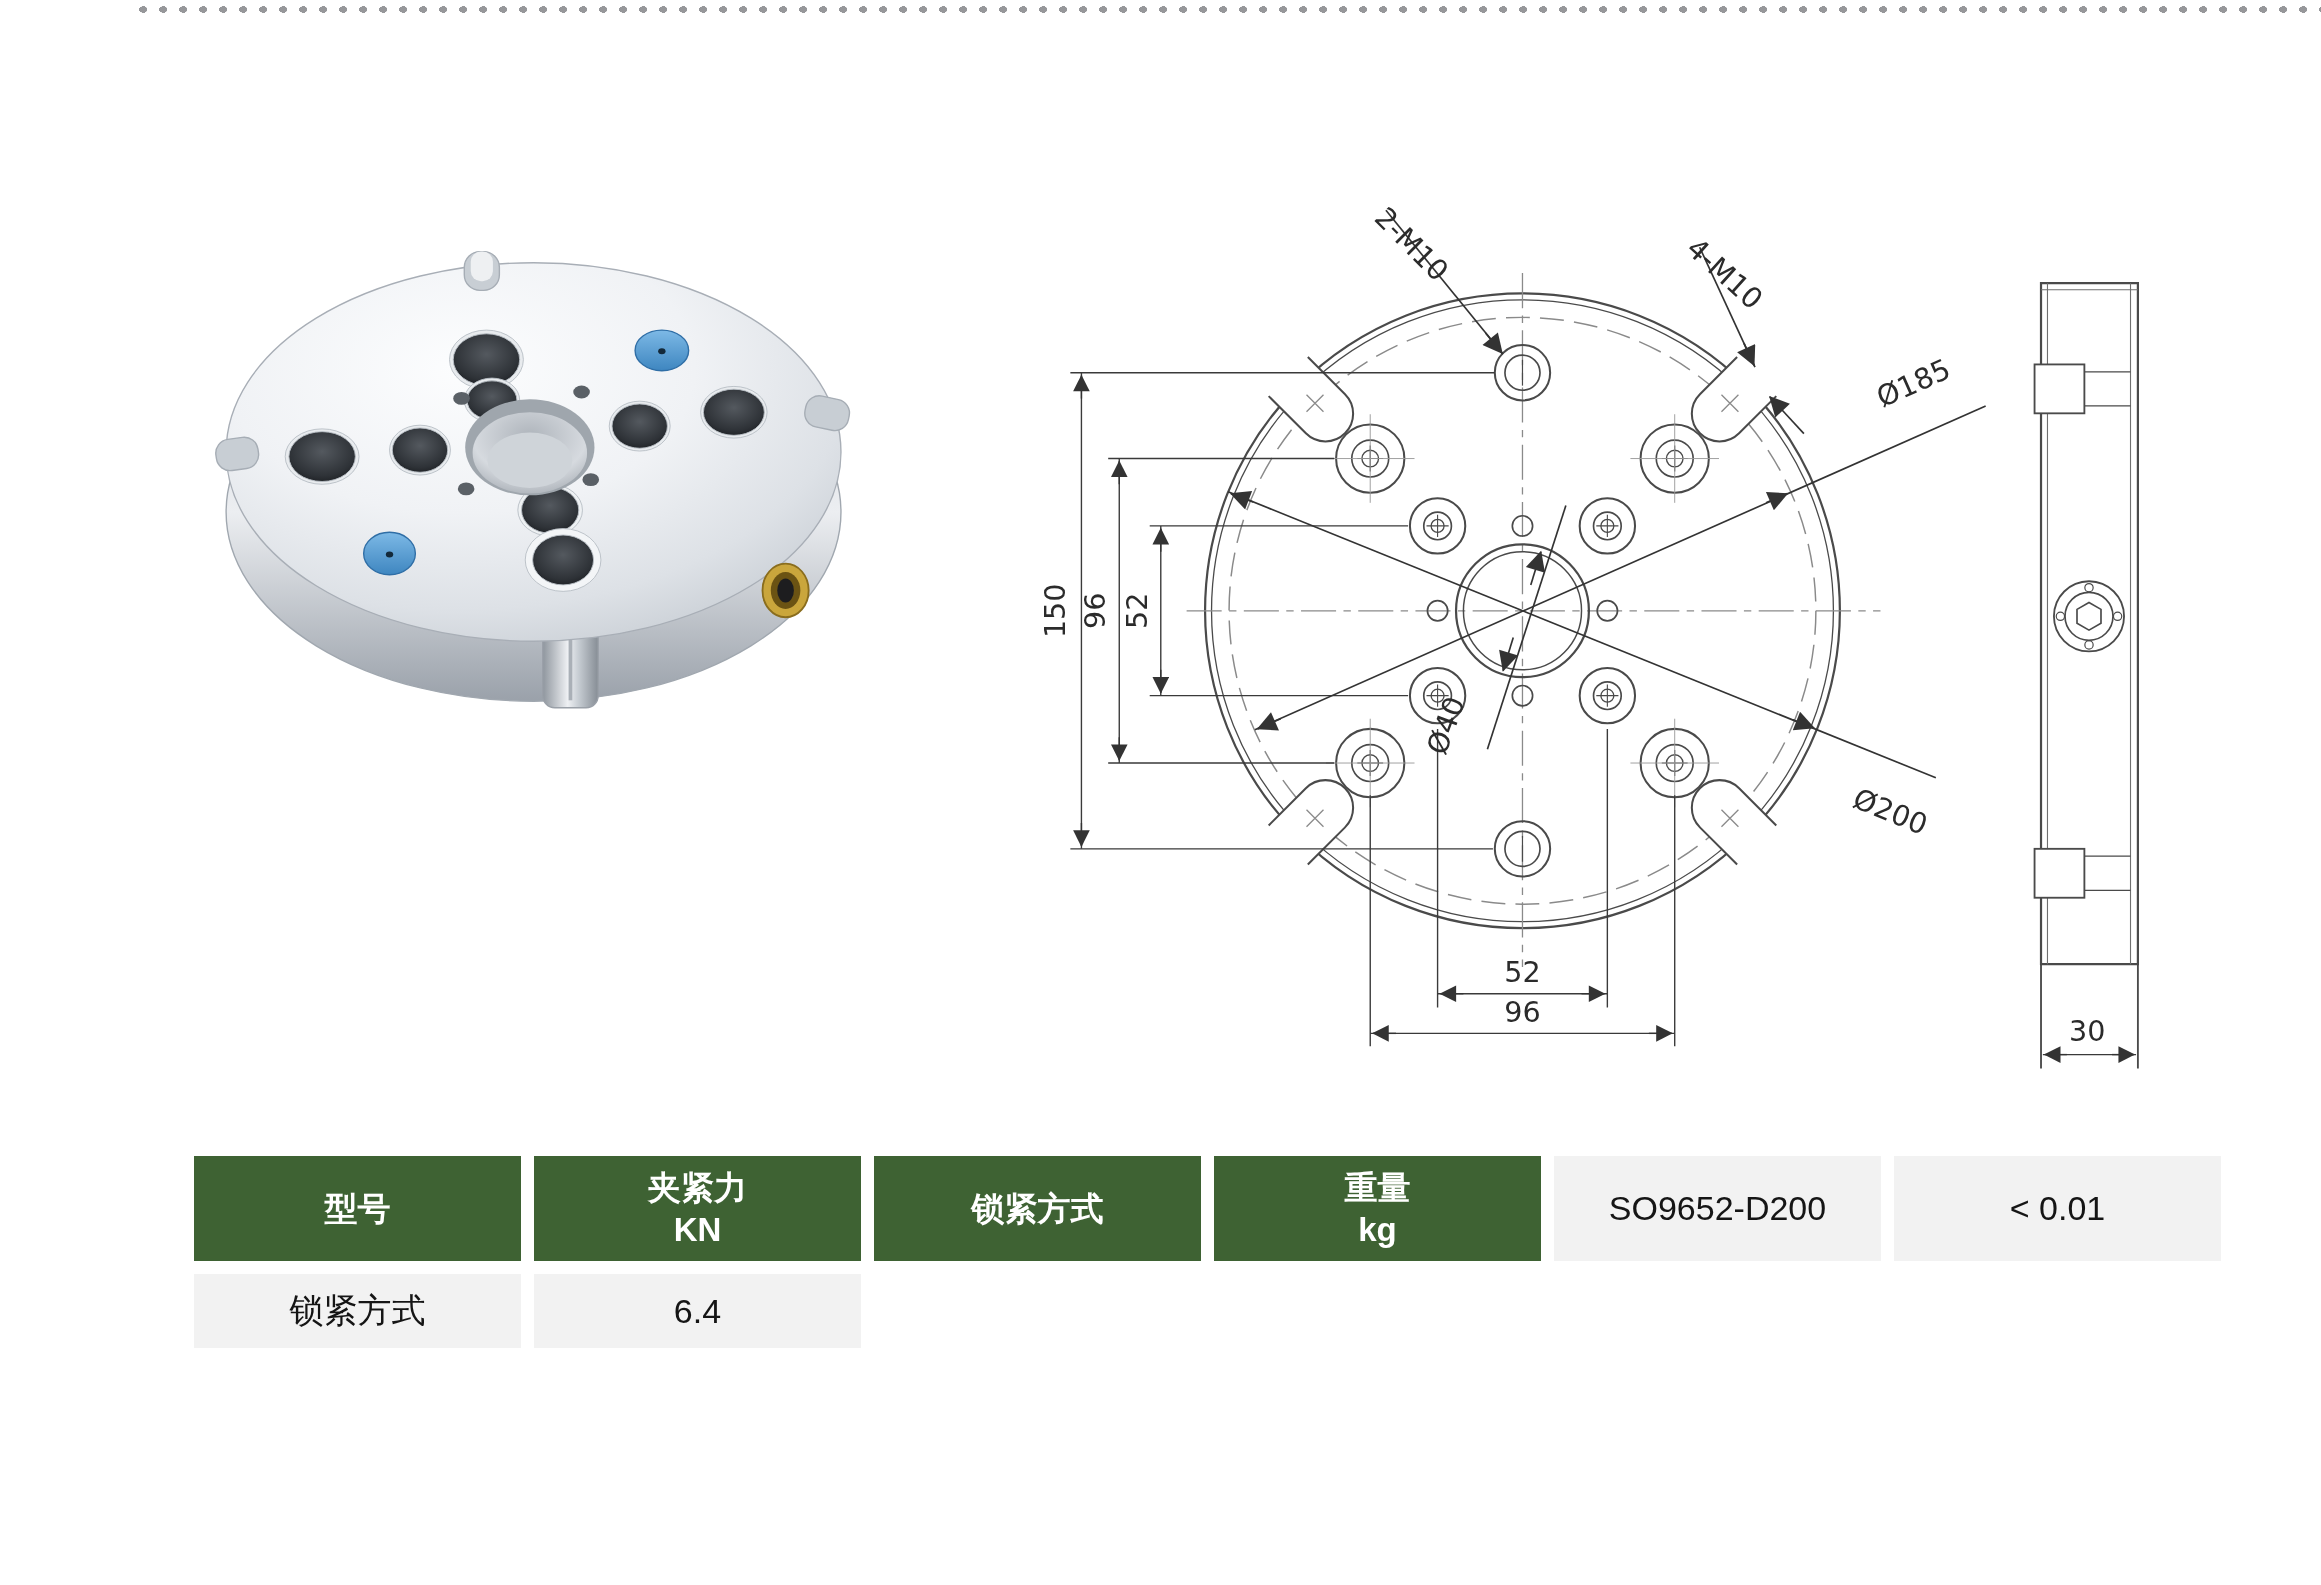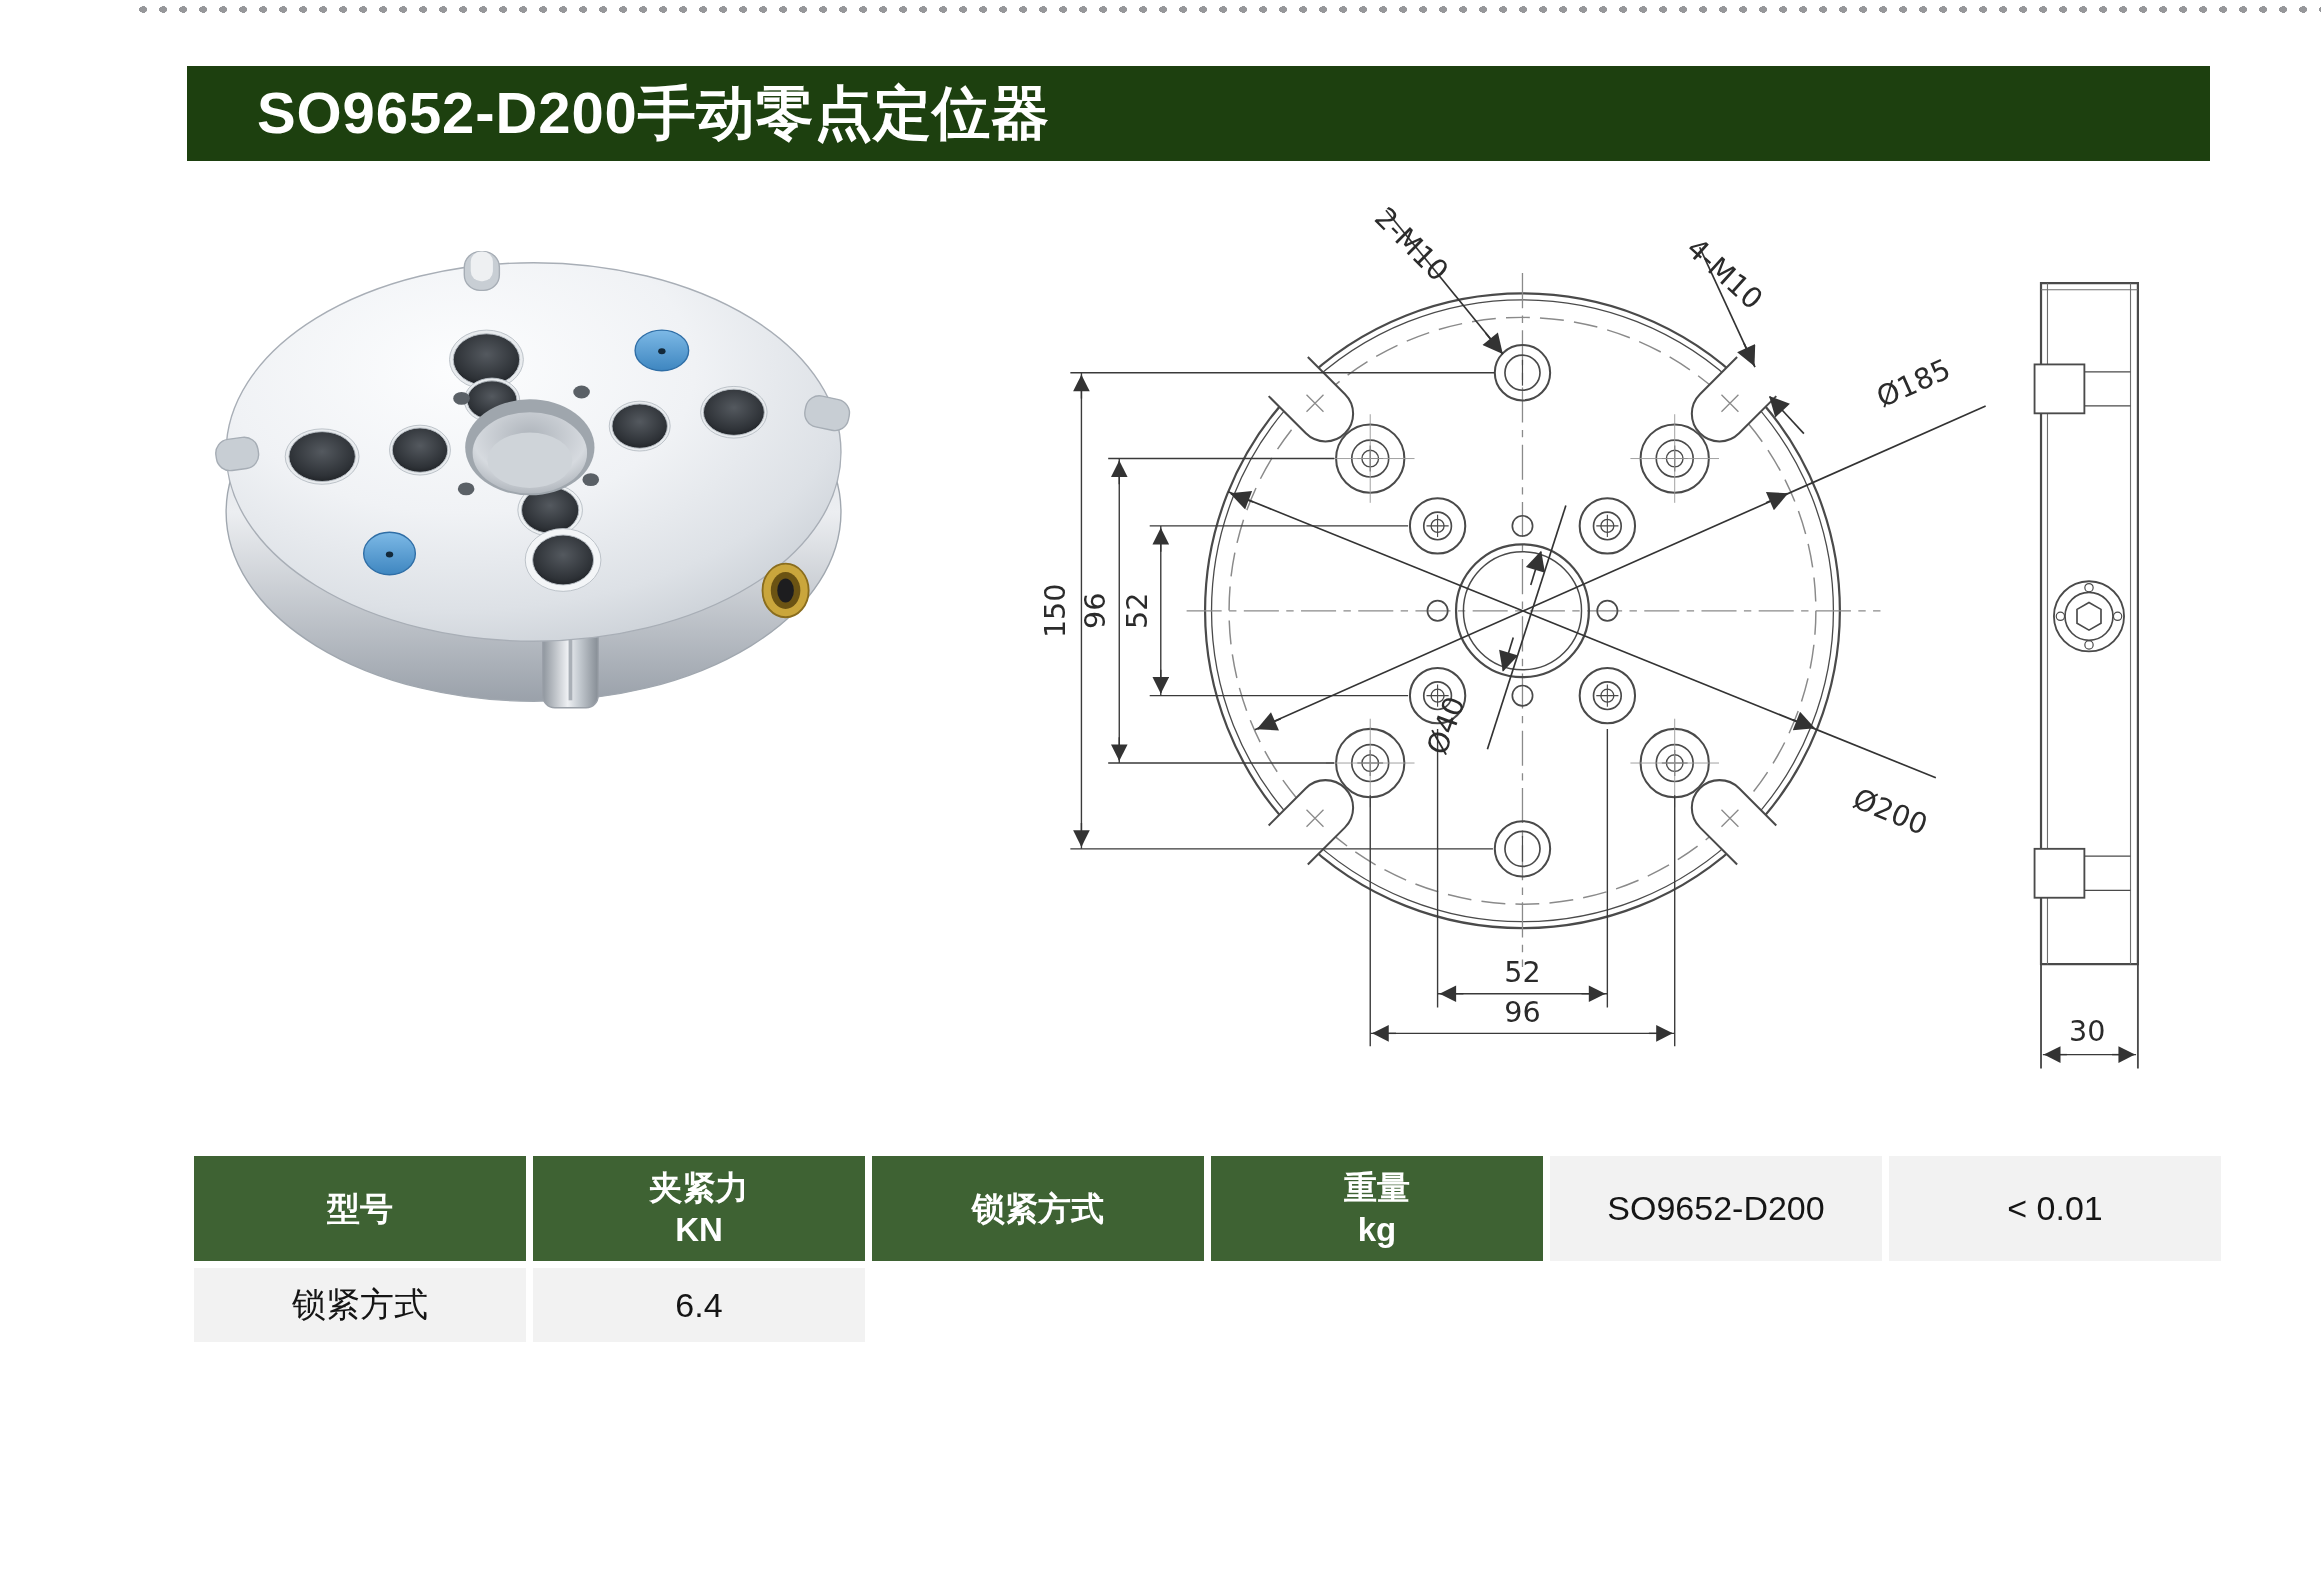--- a/index.html
+++ b/index.html
@@ -11,37 +11,34 @@
         background-size:20px 12px;background-repeat:repeat-x;}
   
   #titlebar{position:absolute;left:187px;top:66px;width:2023px;height:95px;background:#1d400f;
             display:flex;align-items:center;}
   #titlebar .t{color:#fff;font-size:58px;font-weight:bold;padding-left:70px;letter-spacing:0.9px;
                font-family:"Liberation Sans","DejaVu Sans",sans-serif;white-space:nowrap;}
   
   .abs{position:absolute;}
   
   #spec{position:absolute;left:194px;top:1156px;width:2027px;display:grid;
-        grid-template-columns:repeat(6,1fr);grid-template-rows:105px 74px;gap:7px;background:#fff;}
+        grid-template-columns:repeat(6,1fr);grid-template-rows:105px 74px;gap:13px;background:#fff;}
   #spec .th{background:#3e6233;color:#fff;font-weight:bold;font-size:33px;line-height:42px;
             display:flex;align-items:center;justify-content:center;text-align:center;white-space:pre-line;}
   #spec .td{background:#f2f2f2;color:#151515;font-size:34px;
             display:flex;align-items:center;justify-content:center;text-align:left;}
   svg text{font-family:"DejaVu Sans","Liberation Sans",sans-serif;}
 </style>
 </head>
 <body>
 
 <div id="page">
 
   <div id="dots"></div>
 
-  <div id="titlebar">
-    <div class="t">SO9652-D200手动零点定位器</div>
-  </div>
 
   <svg class="abs" style="left:203px;top:235px" width="674" height="517" viewBox="0 0 730 560">
     <defs>
       <radialGradient id="faceG" cx="38%" cy="28%" r="85%">
         <stop offset="0" stop-color="#fcfdfe"></stop>
           <stop offset="0.45" stop-color="#f0f2f5"></stop>
         <stop offset="0.75" stop-color="#dde1e6"></stop>
           <stop offset="1" stop-color="#c2c8cf"></stop>
       </radialGradient>
       <linearGradient id="wallG" x1="0" y1="0" x2="0" y2="1">

